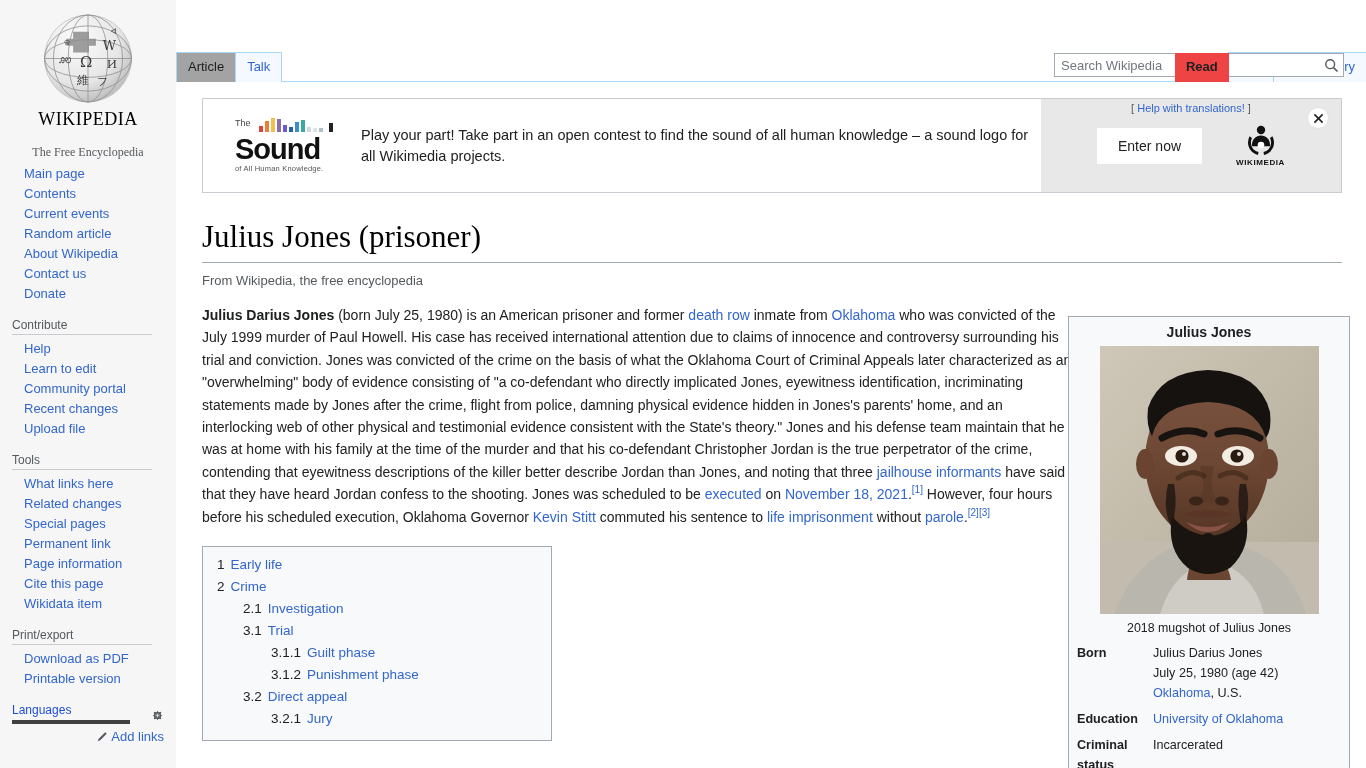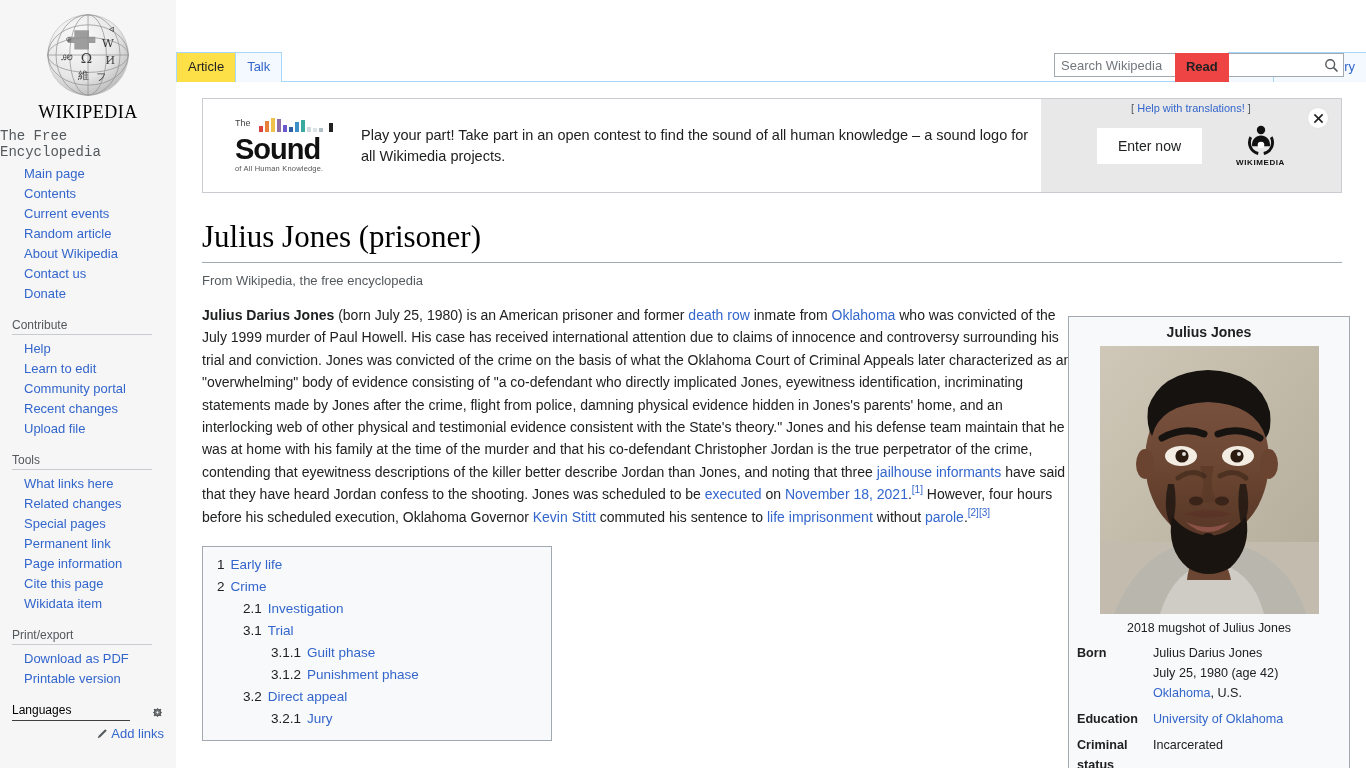--- a/index.html
+++ b/index.html
@@ -27,49 +27,49 @@
     border-radius:5px 5px 2px 2px; background:#54595d; }
   .personal-bar .plink { color:#3366cc; cursor:pointer; }
 
   
   .sidebar { position:absolute; left:0; top:0; width:176px; height:768px; background:#f6f6f6; }
   .logo-box { width:176px; height:160px; display:flex; flex-direction:column;
       align-items:center; justify-content:flex-start; padding-top:12px; }
   .globe { width:103px; height:94px; }
   .wm-word { font-family:"Liberation Serif", serif; font-size:18px; letter-spacing:.5px;
       color:#000; margin-top:4px; }
-  .wm-tag { font-family:Liberation Mono, monospace; font-size:14px; color:#54595d; margin-top:5px; }
+  .wm-tag { font-family:Liberation Serif, serif; font-size:12px; color:#54595d; margin-top:15px; }
   .nav-head { font-size:12px; color:#54595d; margin:14px 0 0 12px;
       padding-bottom:2px; border-bottom:1px solid #c8ccd1; width:140px; }
   .nav-list { list-style:none; margin:4px 0 0 0; padding:0; }
   .nav-list li { padding:1px 0 1px 24px; font-size:13px; line-height:18px; }
   .nav-list li a { color:#3366cc; cursor:pointer; }
   .first-list { }
   .lang-head { display:flex; align-items:flex-end; justify-content:space-between;
       width:152px; margin:14px 0 0 12px; }
-  .lang-head .lbl { font-size:12px; color:#000000; border-bottom:1px solid #404040;
+  .lang-head .lbl { font-size:12px; color:#1d4ed8; border-bottom:4px solid #404040;
       width:118px; padding-bottom:3px; }
   .gear { width:13px; height:13px; margin-bottom:2px; }
   .addlinks { display:flex; align-items:center; justify-content:flex-end; gap:3px;
       width:164px; margin-top:5px; font-size:13px; }
   .addlinks .txt { color:#3366cc; cursor:pointer; }
   .pencil { width:12px; height:12px; }
 
   
   .content { position:absolute; left:176px; top:0; width:1190px; height:768px; background:#fff; }
 
   .tabs-row { position:relative; height:82px; }
   .ns-tabs { position:absolute; left:0; bottom:0; display:flex; align-items:flex-end; }
   .page-tabs { position:absolute; right:0; bottom:0; display:flex; align-items:flex-end; }
   .tab {
     font-size:13px; padding:6px 11px 7px 11px; line-height:16px;
     border:1px solid #a7d7f9; border-bottom:none; background:#f3f9ff;
     color:#3366cc; cursor:pointer; margin-right:-1px;
   }
-  .tab.selected { background:#fde047; color:#202122; border-color:#a7d7f9; position:relative; z-index:3; }
+  .tab.selected { background:#a3a3a3; color:#202122; border-color:#a7d7f9; position:relative; z-index:3; }
   .tab.plain { border:none; background:transparent; }
   .tab.plain.selected { background:#ef4444; color:#202122;font-weight:bold; }
   .tabs-underline { position:absolute; left:0; right:0; bottom:0; height:1px; background:#a7d7f9; }
 
   .searchbox {
     position:absolute; right:22px; bottom:5px; width:290px; height:24px;
     border:1px solid #a2a9b1; background:#fff; display:flex; align-items:center;
   }
   .searchbox input {
     flex:1; border:none; outline:none; height:22px; padding:0 6px;

